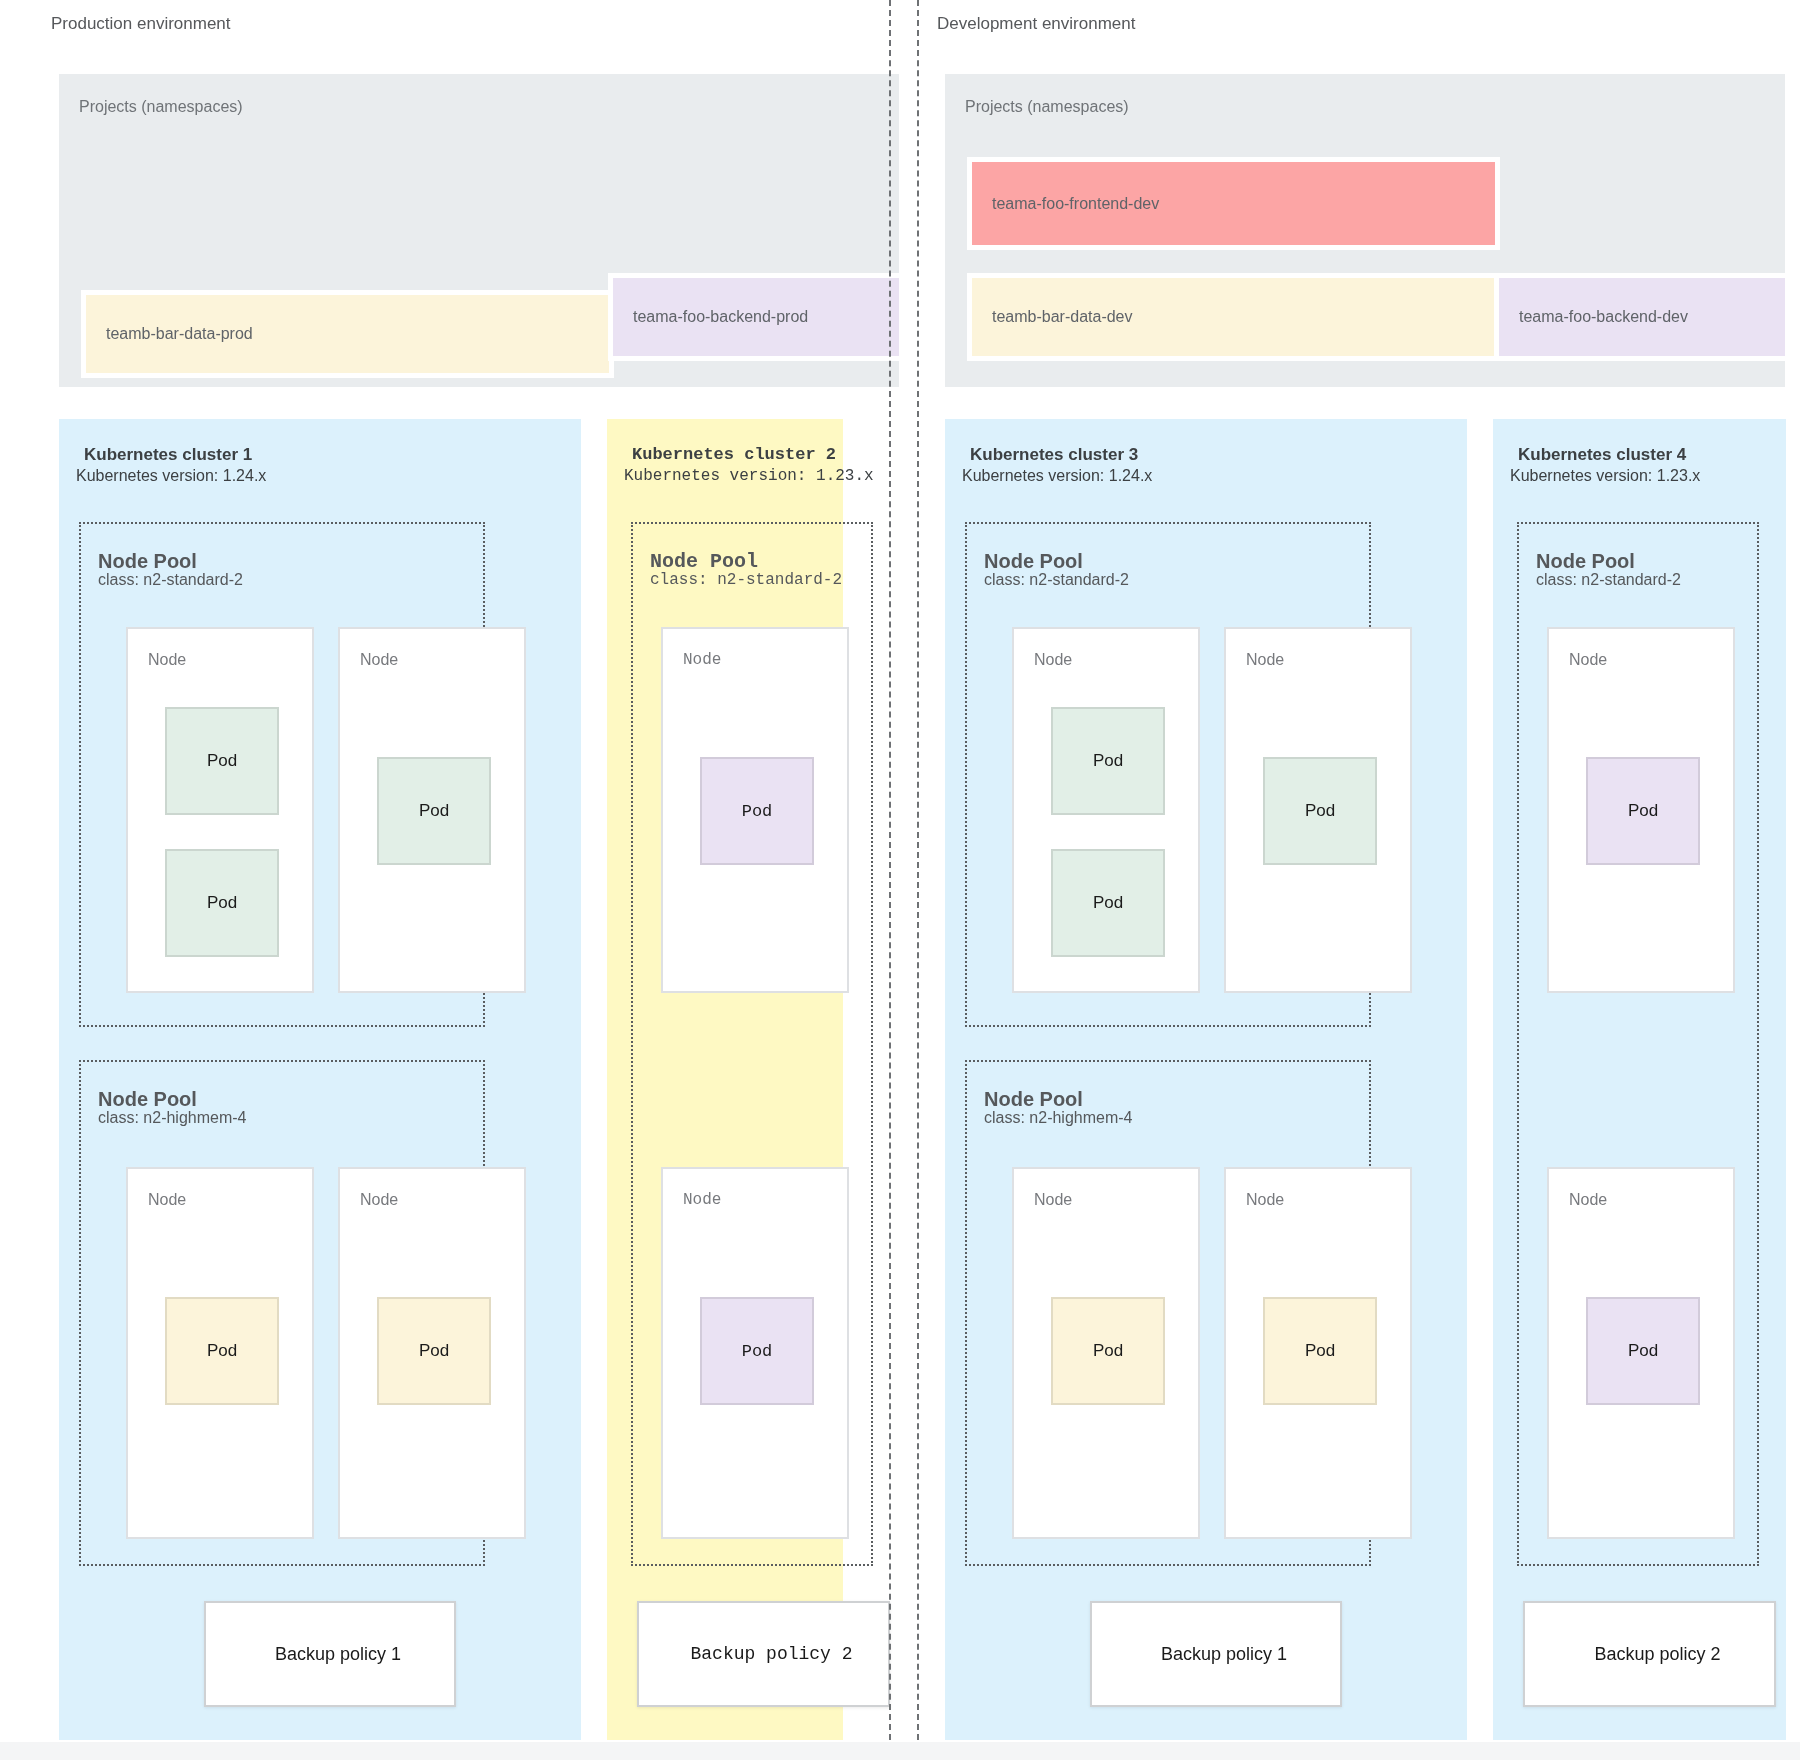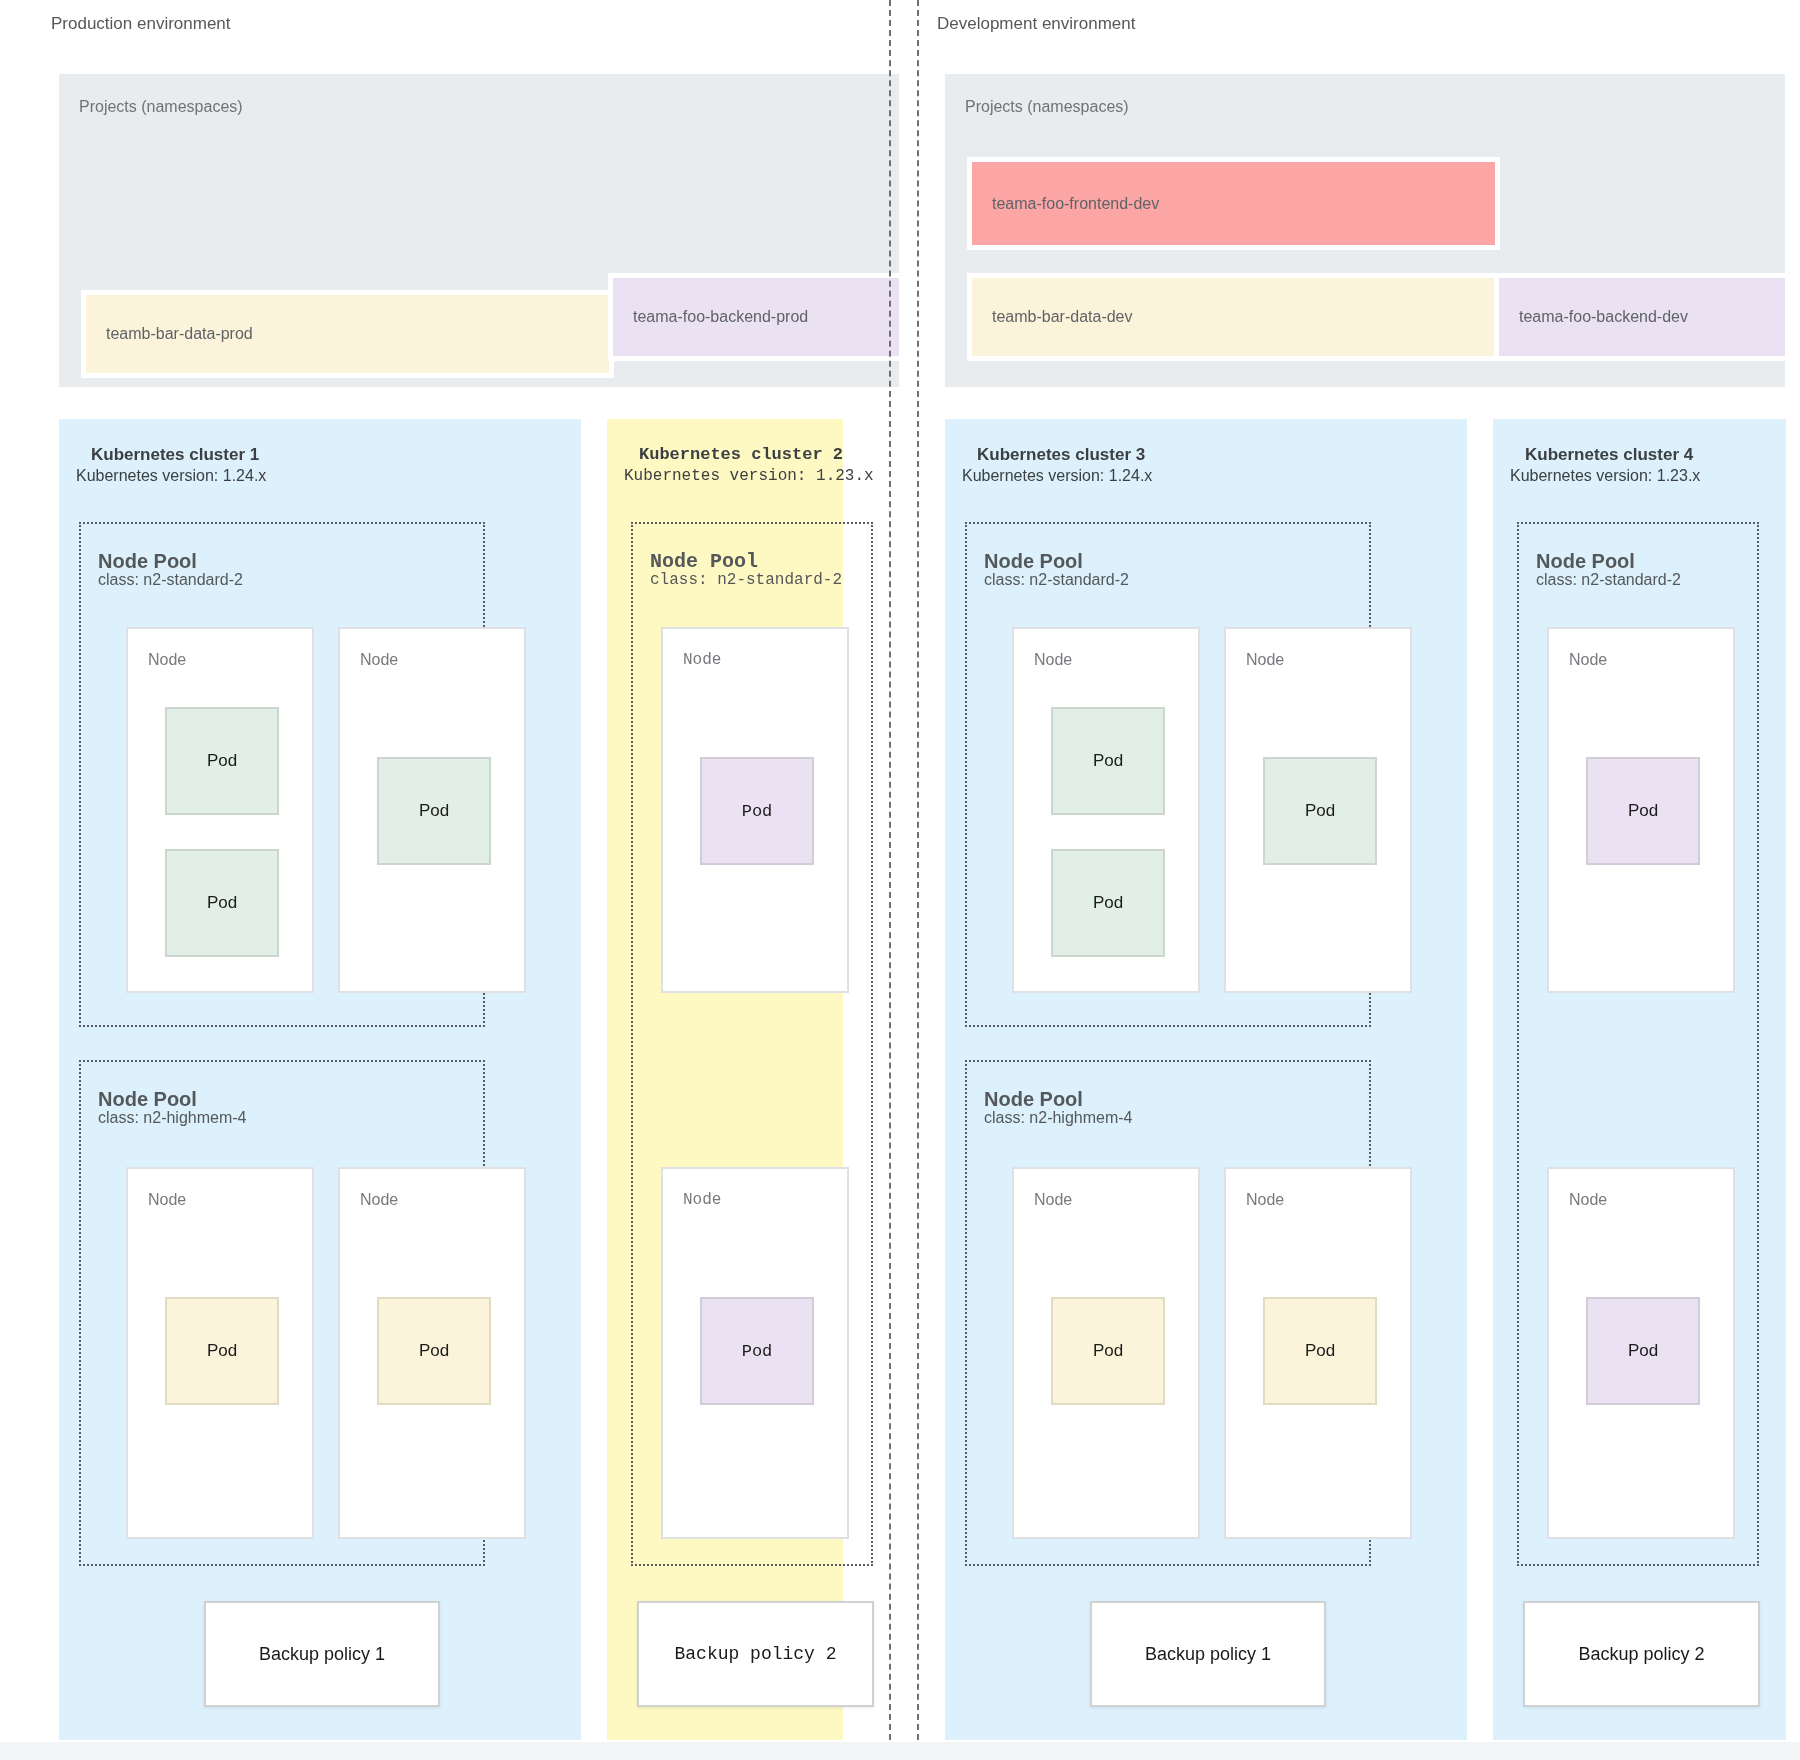--- a/index.html
+++ b/index.html
@@ -12,38 +12,38 @@
   .env{position:absolute;top:0;width:845px;height:1760px}
   .env-label{position:absolute;left:-8px;top:14px;font-size:17px;color:#56585b;white-space:nowrap}
   .projects{position:absolute;left:0;top:74px;width:840px;height:313px}
   .projects-label{position:absolute;left:20px;top:24px;font-size:16px;color:#6f7377;white-space:nowrap}
   .ns{
     position:absolute;border:5px solid #ffffff;
     display:flex;align-items:center;padding-left:20px;
     font-size:16px;color:#5f6368;white-space:nowrap;
   }
   .cluster{position:absolute;top:419px;height:1321px}
-  .cluster-title{position:absolute;left:32px;top:26px;font-size:17px;font-weight:700;color:#3c4043;white-space:nowrap}
+  .cluster-title{position:absolute;left:25px;top:26px;font-size:17px;font-weight:700;color:#3c4043;white-space:nowrap}
   .cluster-version{position:absolute;left:17px;top:48px;font-size:16px;color:#3c4043;white-space:nowrap}
   .pool{position:absolute;border:2px dotted #5a5d60}
   .pool-title{position:absolute;left:17px;top:26px;font-size:20px;font-weight:700;color:#55585b;white-space:nowrap}
   .pool-class{position:absolute;left:17px;top:47px;font-size:16px;color:#55585b;white-space:nowrap}
   .node{position:absolute;width:184px;background:#ffffff;border:2px solid #dee0e3}
   .node-label{position:absolute;left:20px;top:22px;font-size:16px;color:#77797d;white-space:nowrap}
   .pod{
     position:absolute;left:37px;width:110px;height:104px;
     border:2px solid rgba(0,0,0,0.10);
     display:flex;align-items:center;justify-content:center;
     font-size:17px;color:#1b1b1b;
   }
   .backup{
     position:absolute;top:1182px;height:102px;background:#ffffff;
     border:2px solid #cfd1d3;box-shadow:0 1px 3px rgba(0,0,0,0.08);
     display:flex;align-items:center;justify-content:center;
-    font-size:18px;color:#1a1a1a;white-space:nowrap;
+    font-size:18px;color:#1a1a1a;white-space:nowrap;padding-left:16px;
   }
   .divider-line{position:absolute;top:0;height:1760px;width:0;border-left:2px dashed #6e7174}
   .bottom-strip{position:absolute;left:0;top:1742px;width:1800px;height:18px;background:#f4f5f6}
 </style>
 </head>
 <body>
 
 <div id="diagram">
     <div class="env" style="left: 23px; margin-left: 36px;">
       <div class="env-label">Production environment</div>

